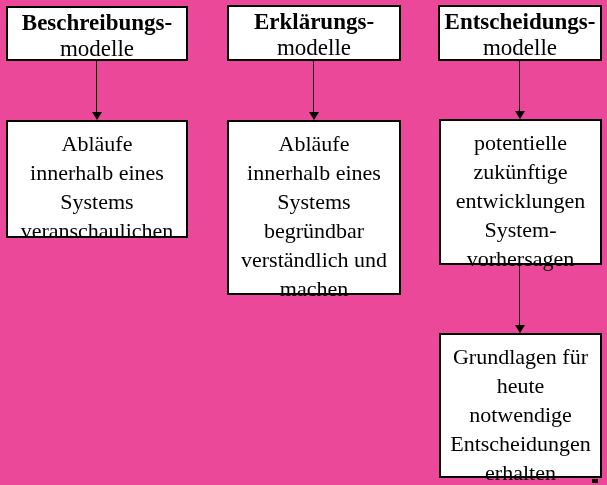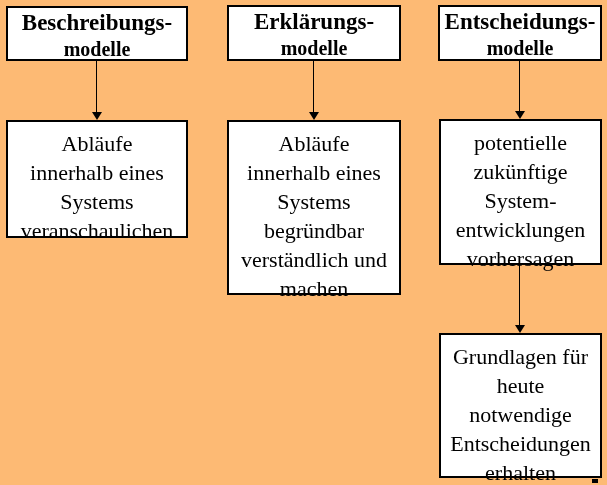--- a/index.html
+++ b/index.html
@@ -4,40 +4,40 @@
 <style>
   html, body { margin: 0; padding: 0; }
   body {
     font-family: "Liberation Serif", "DejaVu Serif", serif;
     background: #ffffff;
   }
   .canvas {
     position: relative;
     width: 607px;
     height: 485px;
-    background: #fdba74;
+    background: #ec4899;
     overflow: hidden;
   }
   .box {
     position: absolute;
     box-sizing: border-box;
     border: 2px solid #000000;
     background: #ffffff;
     color: #000000;
     text-align: center;
   }
   .header-box .line1 {
     font-weight: bold;
     font-size: 23px;
     line-height: 26px;
     padding-top: 2px;
   }
   .header-box .line2 {
-    font-weight: bold;
-    font-size: 20px;
+    font-weight: normal;
+    font-size: 23px;
     line-height: 26px;
   }
   .body-box {
     font-size: 22px;
     line-height: 29px;
     padding-top: 7px;
   }
   .arrow {
     position: absolute;
     width: 11px;
@@ -123,22 +123,22 @@
     <div>innerhalb eines</div>
     <div>Systems</div>
     <div>begründbar</div>
     <div>verständlich und</div>
     <div>machen</div>
   </div>
 
   <div class="box body-box" id="b3">
     <div>potentielle</div>
     <div>zukünftige</div>
+    <div>entwicklungen</div>
     <div>System-</div>
-    <div>entwicklungen</div>
     <div>vorhersagen</div>
   </div>
 
   <div class="arrow" id="a4">
     <div class="shaft"></div>
     <div class="head"></div>
   </div>
 
   <div class="box body-box" id="b4">
     <div>Grundlagen für</div>

